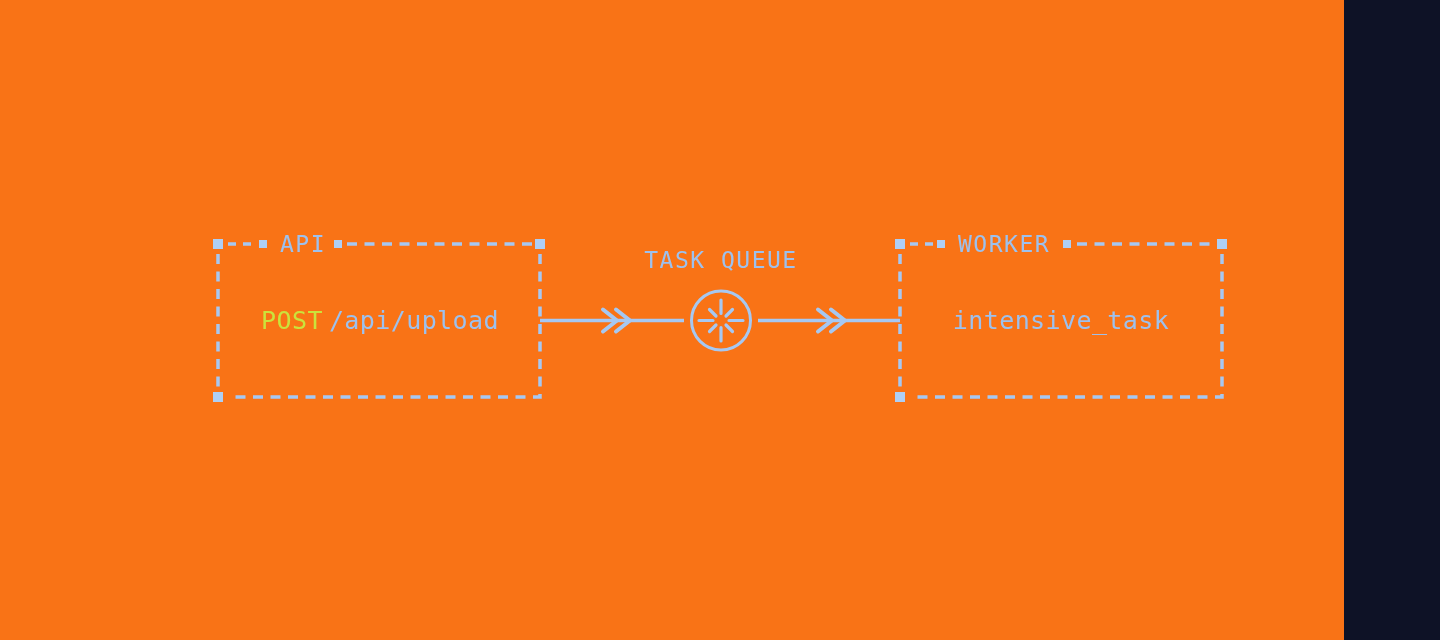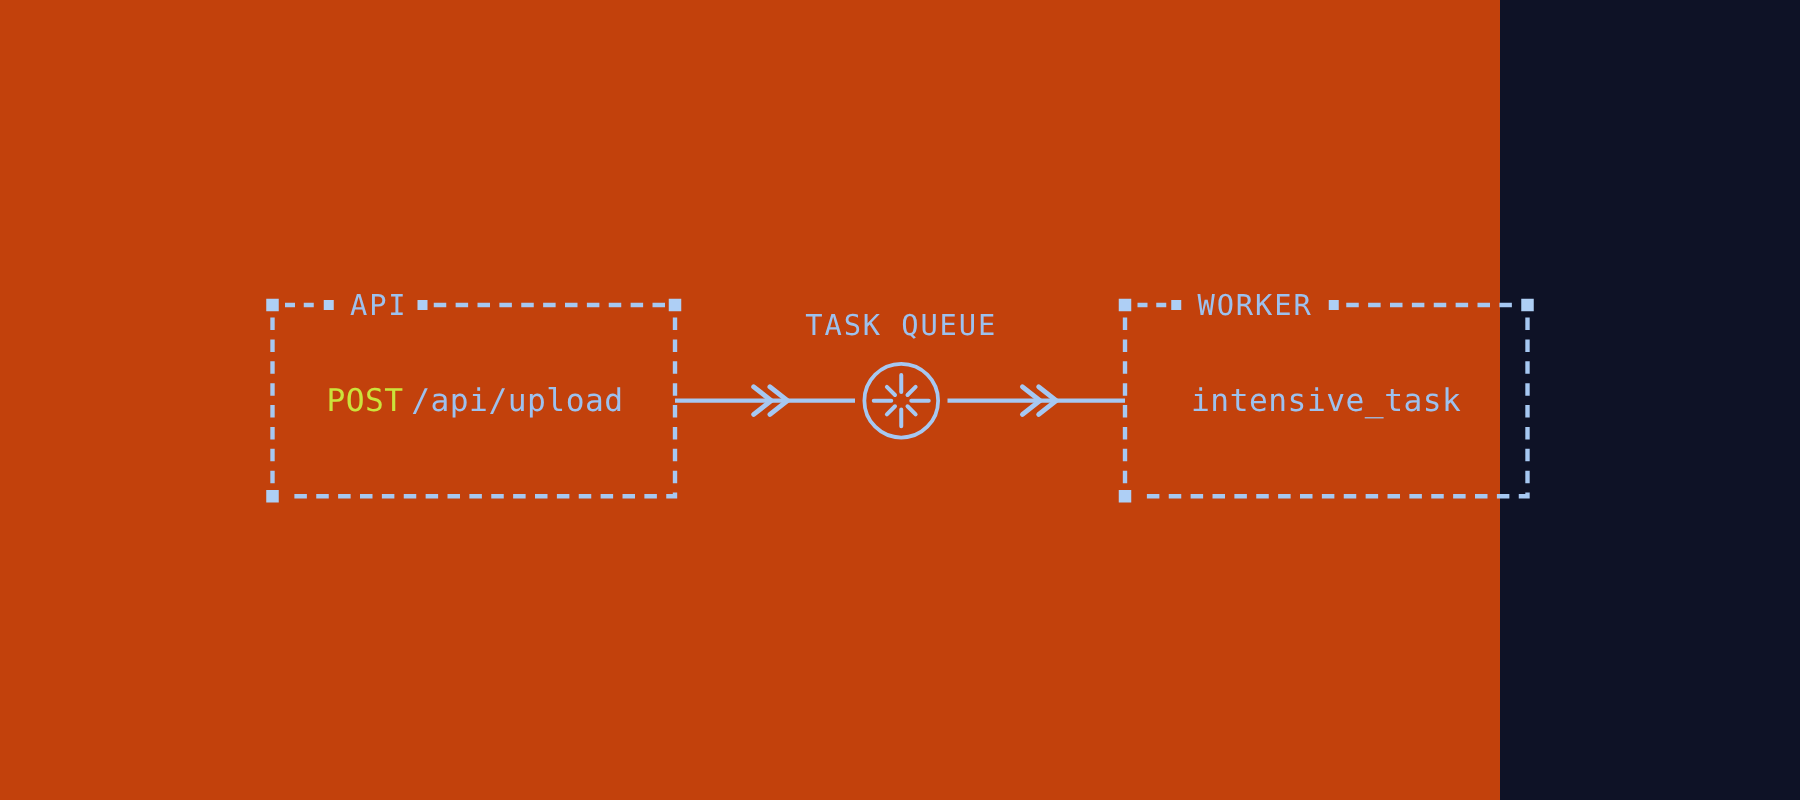--- a/index.html
+++ b/index.html
@@ -6,23 +6,23 @@
     margin: 0;
     padding: 0;
     background: #0e1226;
     width: 1440px;
     height: 640px;
     overflow: hidden;
     font-family: "DejaVu Sans Mono", "Liberation Mono", monospace;
   }
   .stage {
     position: relative;
-    width: 1200px;
+    width: 1344px;
     height: 640px;
-    background: #c2410c;
+    background: #f97316;
     text-decoration: underline;
   }
   svg { display: block; }
   .line-blue   { stroke: #a6c8f2; fill: none; }
   .fill-blue   { fill: #aecff5; stroke: none; }
   .txt-blue    { fill: #9dc1ee; }
   .txt-yellow  { fill: #cbe33b; }
   .diagram-title {
     font-size: 23px;
     letter-spacing: 1.5px;

